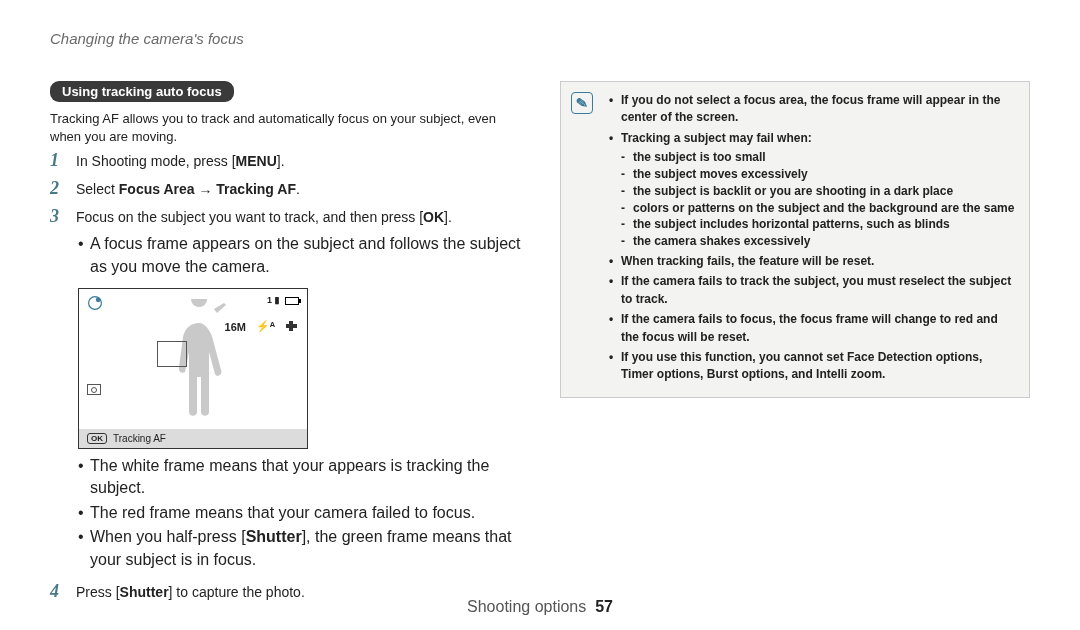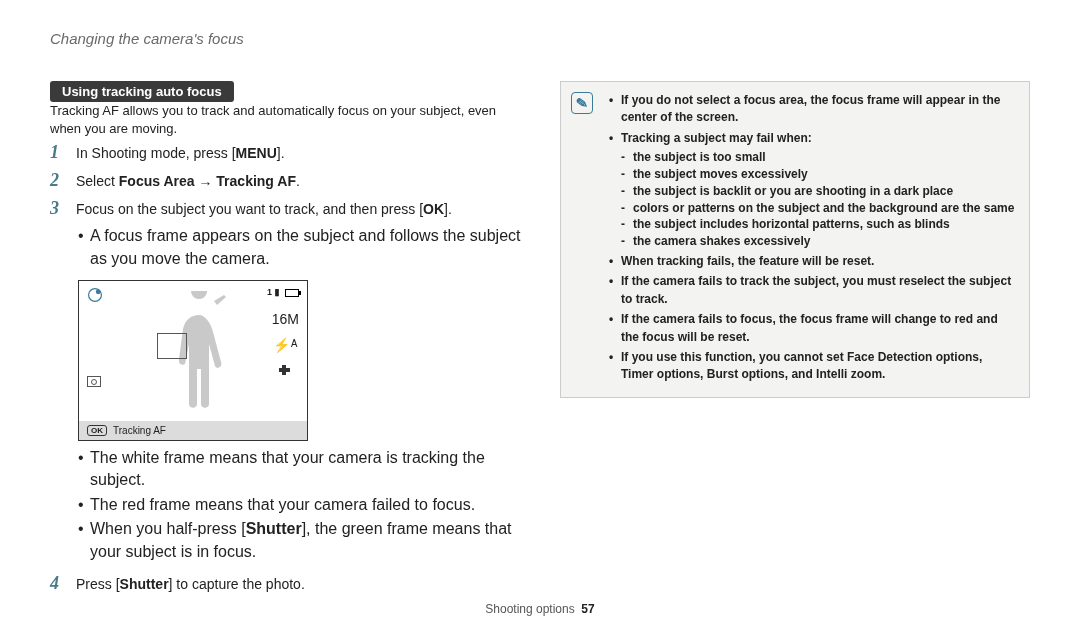--- a/index.html
+++ b/index.html
@@ -25,21 +25,22 @@
   }
   .col-left { flex: 0 0 480px; }
   .col-right { flex: 1; }
   .section-badge {
     display: inline-block;
     background: #3a3a3a;
     color: #fff;
     font-weight: 600;
     font-size: 13px;
     padding: 3px 12px;
-    border-radius: 3px;
+    border-radius: 9px;
+    margin-bottom: 8px;
   }
   .intro-text {
     font-size: 13px;
     line-height: 1.4;
     margin-bottom: 4px;
   }
   .steps { list-style: none; }
   .step {
     display: flex;
     gap: 10px;
@@ -115,22 +116,22 @@
     border: 1px solid #000; position: relative; margin-left: 3px;
     vertical-align: middle;
   }
   .batt::after {
     content: ""; position: absolute; right: -3px; top: 1px;
     width: 2px; height: 4px; background: #000;
   }
   .batt .fill { background: #000; width: 100%; height: 100%; }
   .lcd-right-icons {
     position: absolute; right: 8px; top: 30px;
-    display: flex; flex-direction: column; gap: 10px;
-    font-size: 14px; font-weight: normal; align-items: center;
+    display: flex; flex-direction: row; gap: 10px;
+    font-size: 11px; font-weight: bold; align-items: center;
   }
   .lcd-left-mid {
     position: absolute; left: 8px; top: 95px;
     width: 14px; height: 11px; border: 1.5px solid #555;
   }
   .lcd-left-mid::after{
     content:""; position:absolute; left:3px; top:2px; width:4px; height:4px;
     border:1px solid #555; border-radius:50%;
   }
   .silhouette {
@@ -181,21 +182,21 @@
   }
   .note-content ul ul li::before {
     content: "-"; position: absolute; left: 0;
   }
 
   .footer {
     position: absolute;
     bottom: 14px;
     left: 0; right: 0;
     text-align: center;
-    font-size: 12px;
+    font-size: 16px;
     color: #555;
   }
   .footer .pagenum { font-weight: 700; color: #222; }
 </style>
 </head>
 <body>
 
 <div class="header">Changing the camera's focus</div>
 
 <div class="columns">
@@ -263,21 +264,21 @@
             <div class="focus-box"></div>
           </div>
           <div class="lcd-bar">
             <span class="ok-pill">OK</span>
             <span>Tracking AF</span>
           </div>
         </div>
       </div>
 
       <ul class="framelist">
-        <li>The white frame means that your camera is tracking the subject.</li>
+        <li>The white frame means that your appears is tracking the subject.</li>
         <li>The red frame means that your camera failed to focus.</li>
         <li>
           <span>When you half-press [</span><span class="bold" style="font-weight:700">Shutter</span><span>], the green frame means that your subject is in focus.</span>
         </li>
       </ul>
 
       <div class="step">
         <div class="step-num">4</div>
         <div class="step-text">
           <span>Press [</span><span style="font-weight:700">Shutter</span><span>] to capture the photo.</span>

